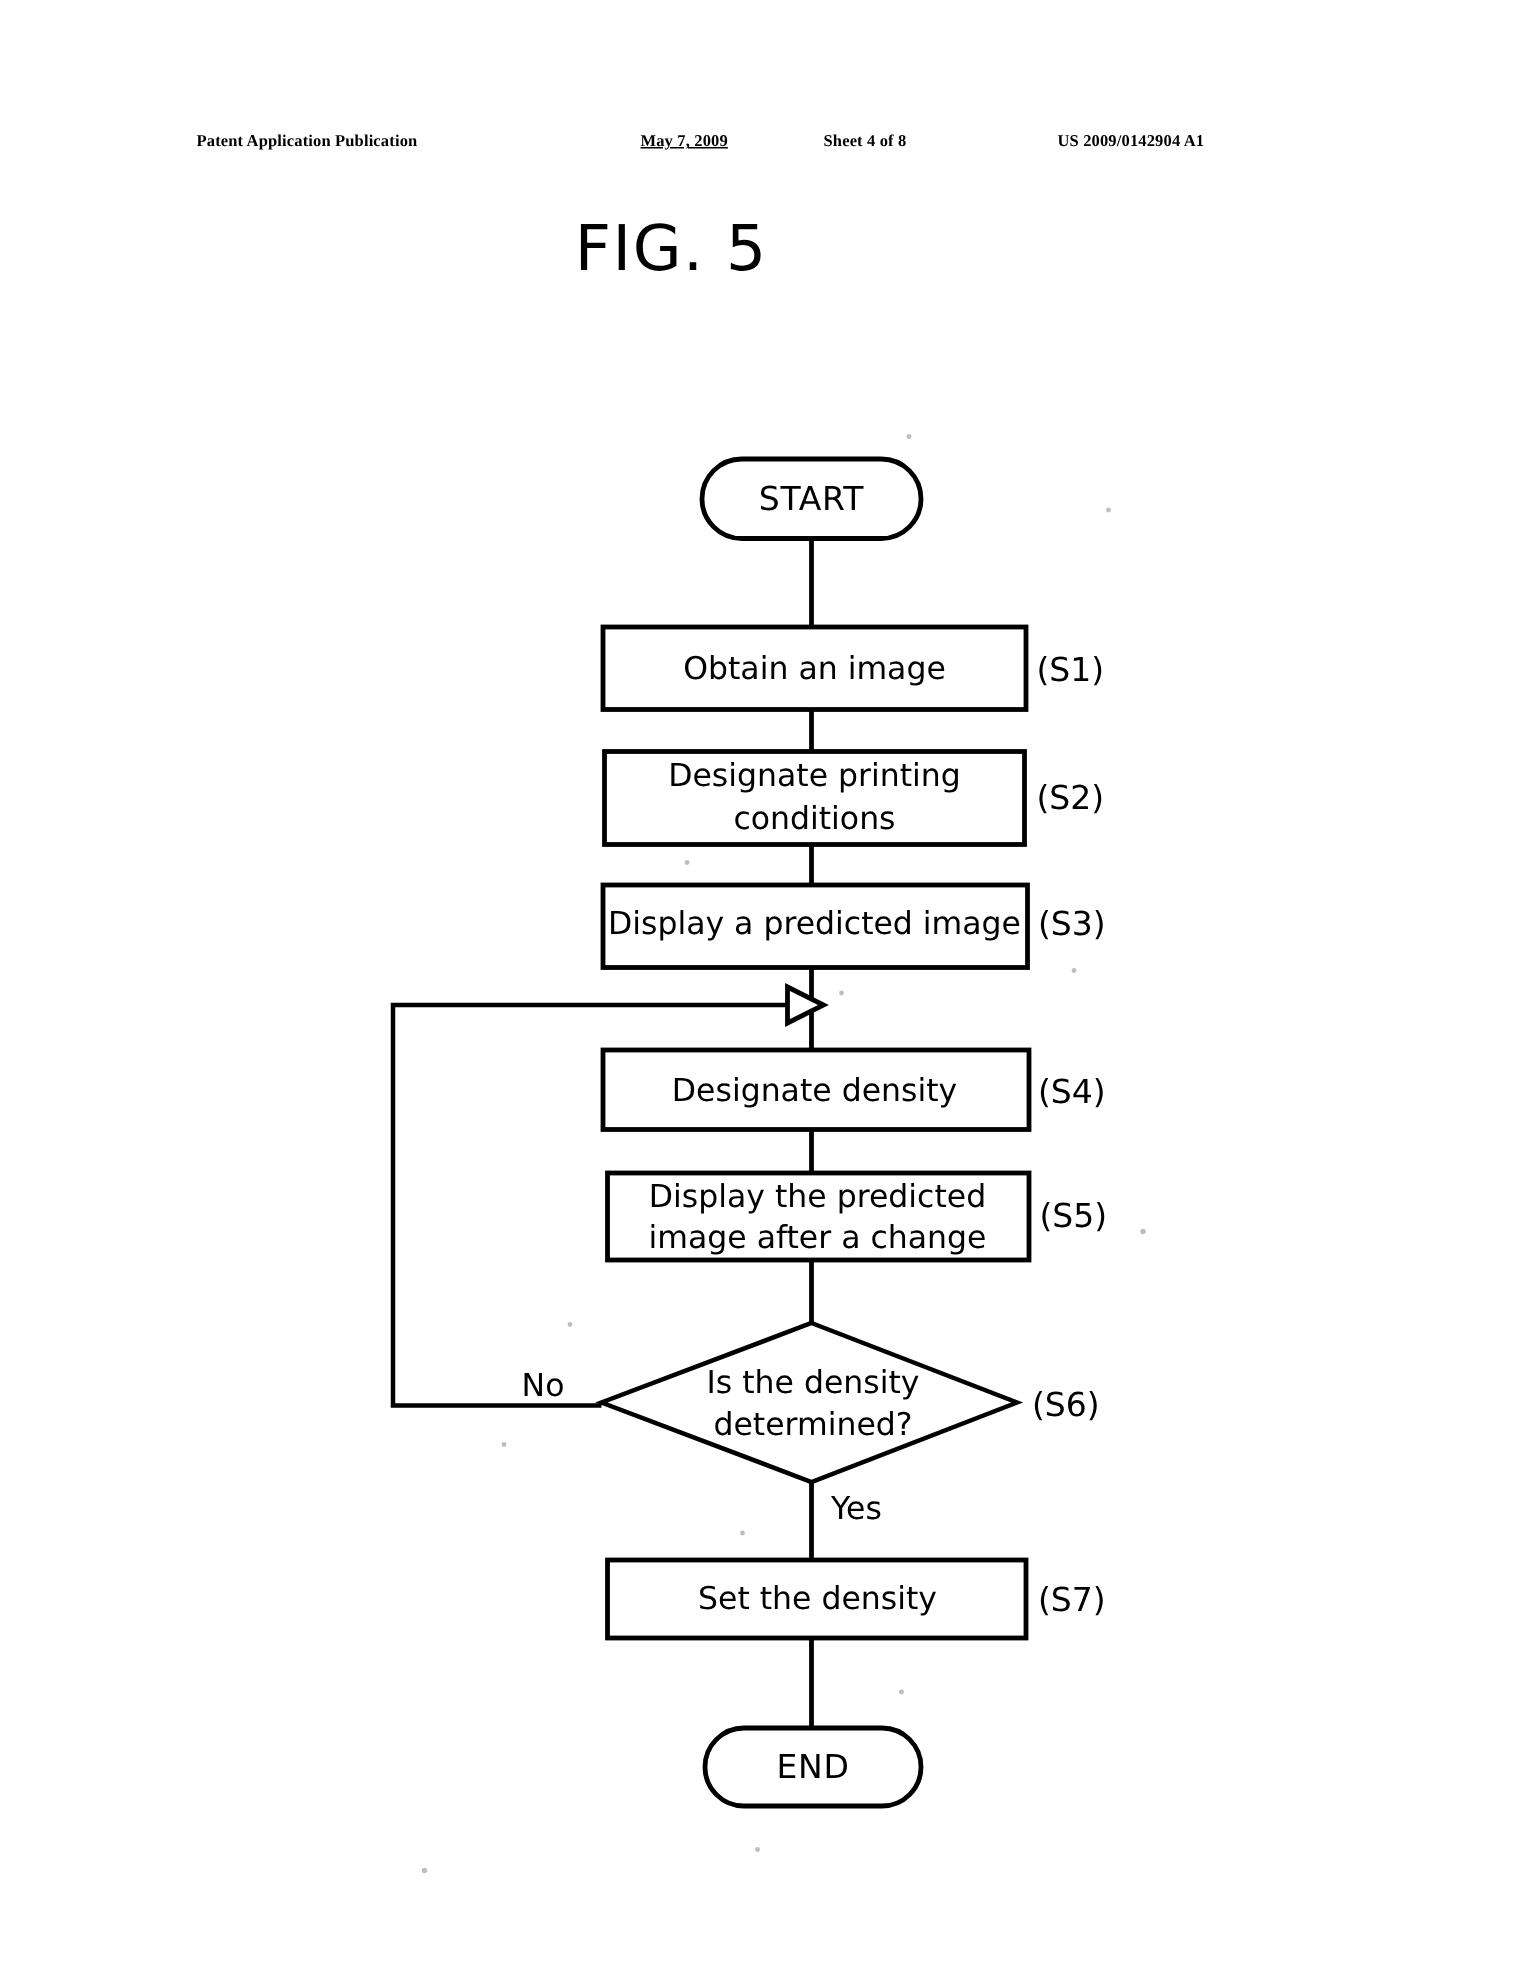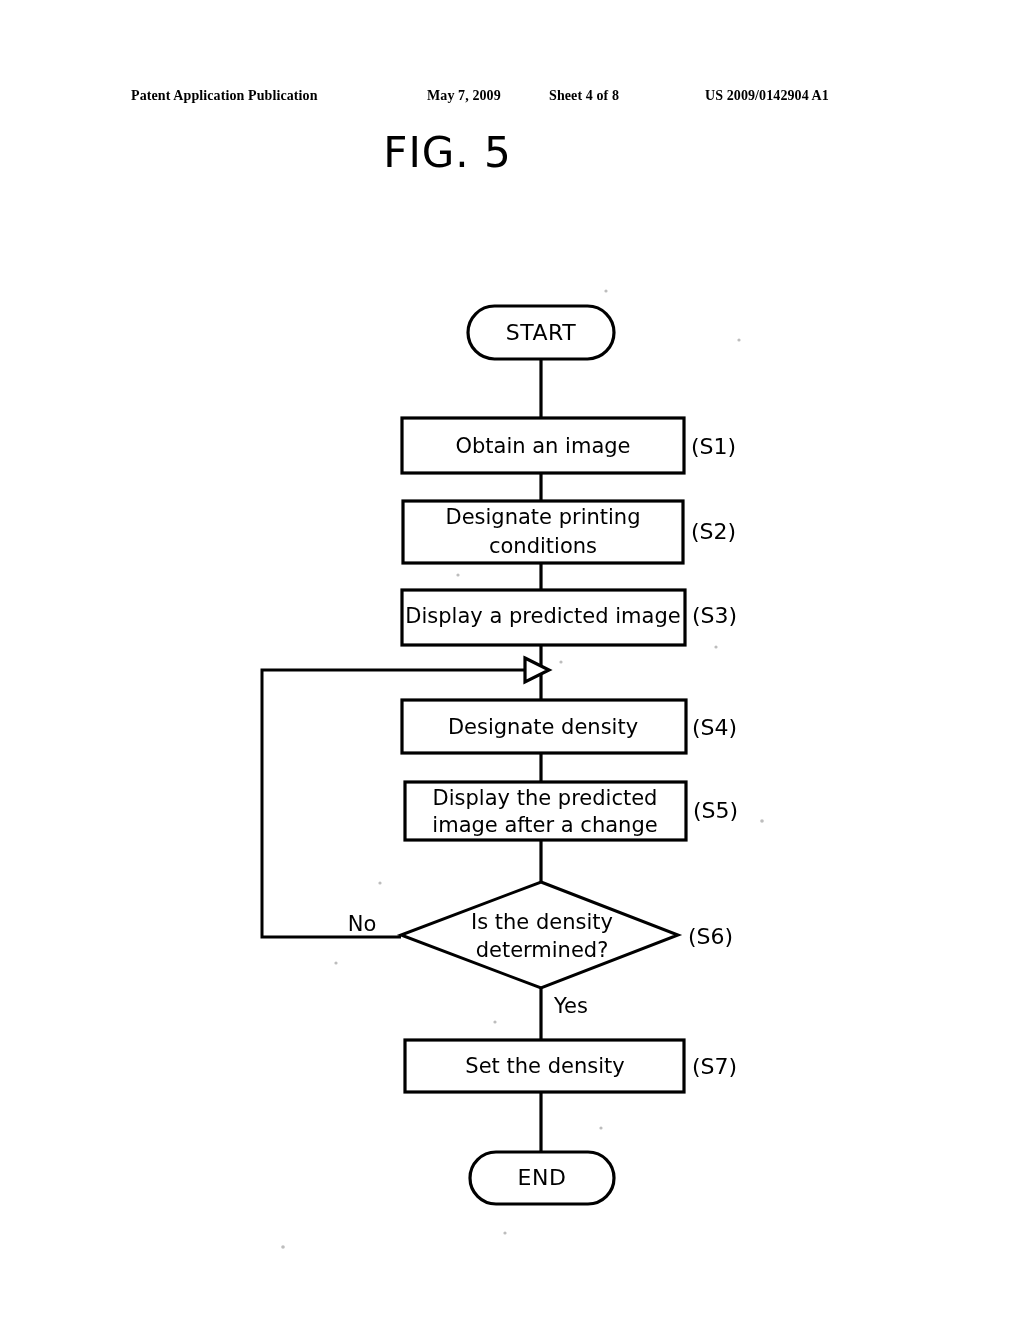--- a/index.html
+++ b/index.html
@@ -19,34 +19,34 @@
 
   
   .page-header {
     position: absolute;
     top: 88px;
     left: 0;
     width: 1024px;
     height: 24px;
     font-family: "Liberation Serif", serif;
     font-weight: bold;
-    font-size: 14px;
+    font-size: 11px;
     letter-spacing: 0.1px;
     white-space: nowrap;
   }
   .hdr-pub   { position: absolute; left: 131px; top: 0; }
-  .hdr-date  { position: absolute; left: 427px; top: 0; }
+  .hdr-date  { position: absolute; left: 427px; top: 0; text-decoration: underline; }
   .hdr-sheet { position: absolute; left: 549px; top: 0; }
   .hdr-num   { position: absolute; left: 705px; top: 0; }
 
   
   .fig-title {
     position: absolute;
     left: 0;
-    top: 128px;
+    top: 141px;
     width: 895px;
     text-align: center;
     font-family: "DejaVu Sans", sans-serif;
     font-size: 42px;
     font-weight: 400;
     letter-spacing: 1px;
   }
 
   
   #flowchart {

